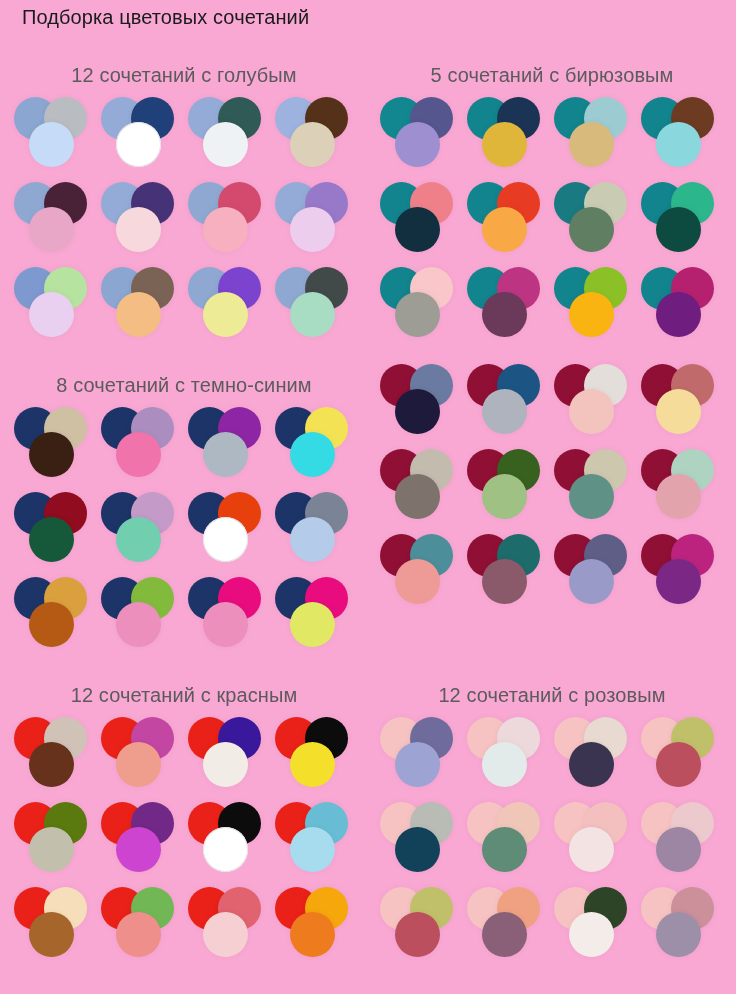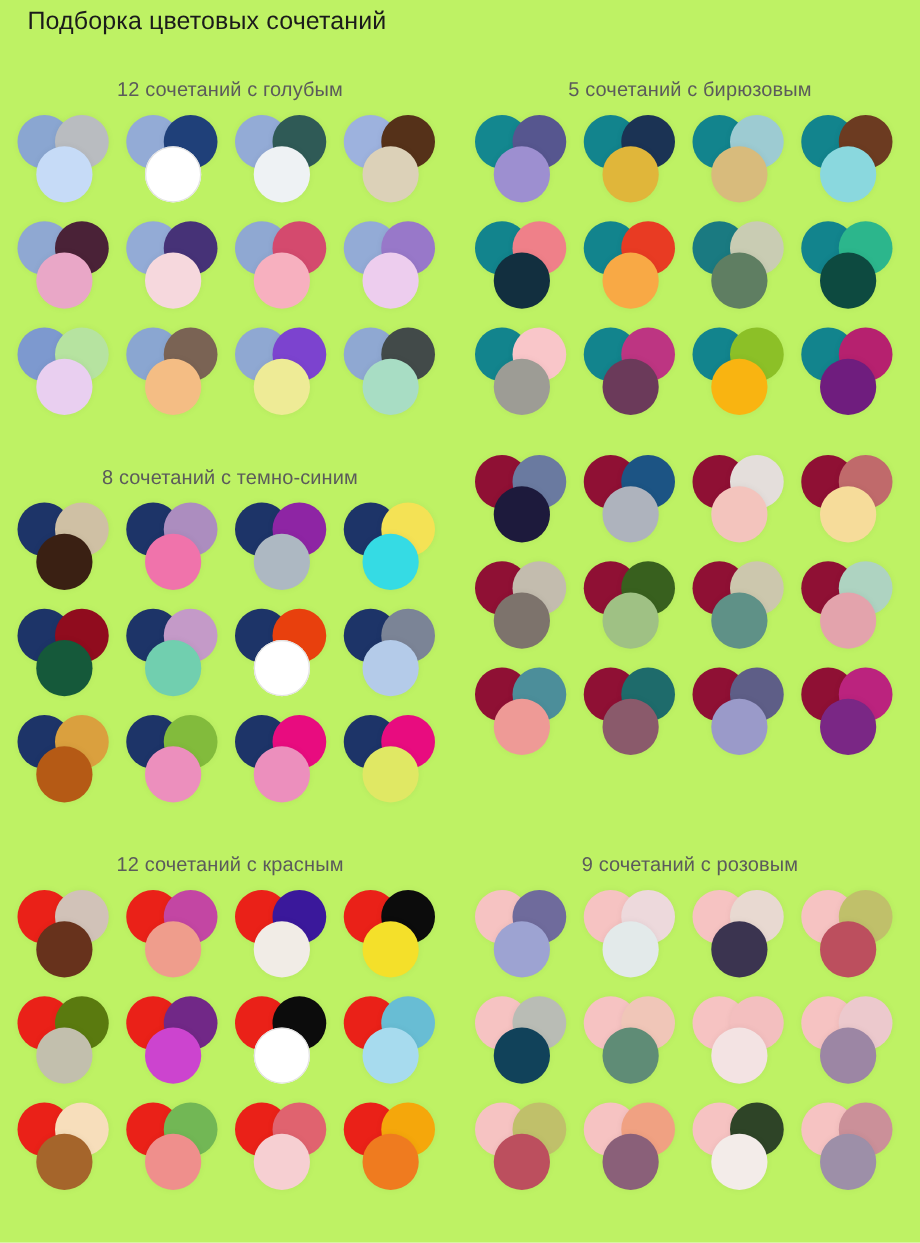--- a/index.html
+++ b/index.html
@@ -11,21 +11,21 @@
     width: 736px;
     height: 994px;
     font-family: "Liberation Sans", "DejaVu Sans", sans-serif;
     overflow: hidden;
     position: relative;
   }
   #page {
     width: 736px;
     height: 994px;
     position: relative;
-    background: #bef264;
+    background: #f9a8d4;
   }
   .page-title {
     position: absolute;
     left: 22px;
     top: 6px;
     font-size: 20px;
     color: #1b1b1b;
     letter-spacing: 0.1px;
     white-space: nowrap;
   }
@@ -37,21 +37,21 @@
     display: grid;
     grid-template-columns: 368px 368px;
     grid-template-rows: 310px 310px 310px;
   }
   .section {
     position: relative;
     box-sizing: border-box;
   }
   .section-title {
     text-align: center;
-    font-size: 16px;
+    font-size: 20px;
     color: #5b5b5b;
     padding-top: 20px;
     letter-spacing: 0.1px;
     white-space: nowrap;
   }
   .combo-grid {
     display: grid;
     grid-template-columns: repeat(4, 1fr);
     grid-template-rows: repeat(3, 85px);
     padding: 8px 10px 0 10px;
@@ -410,21 +410,21 @@
           </div>
         <div class="combo">
             <span class="dot d0" style="background: rgb(234, 33, 24);"></span>
             <span class="dot d1" style="background: rgb(245, 167, 11);"></span>
             <span class="dot d2" style="background: rgb(239, 123, 31);"></span>
           </div>
       </div>
     </div>
 
     <div class="section tight">
-      <div class="section-title">9 сочетаний с розовым</div>
+      <div class="section-title">12 сочетаний с розовым</div>
       <div class="combo-grid shadow-soft">
         <div class="combo">
             <span class="dot d0" style="background: rgb(246, 195, 194);"></span>
             <span class="dot d1" style="background: rgb(111, 107, 156);"></span>
             <span class="dot d2" style="background: rgb(157, 163, 210);"></span>
           </div>
         <div class="combo">
             <span class="dot d0" style="background: rgb(246, 195, 194);"></span>
             <span class="dot d1" style="background: rgb(237, 217, 220);"></span>
             <span class="dot d2" style="background: rgb(227, 234, 234);"></span>

